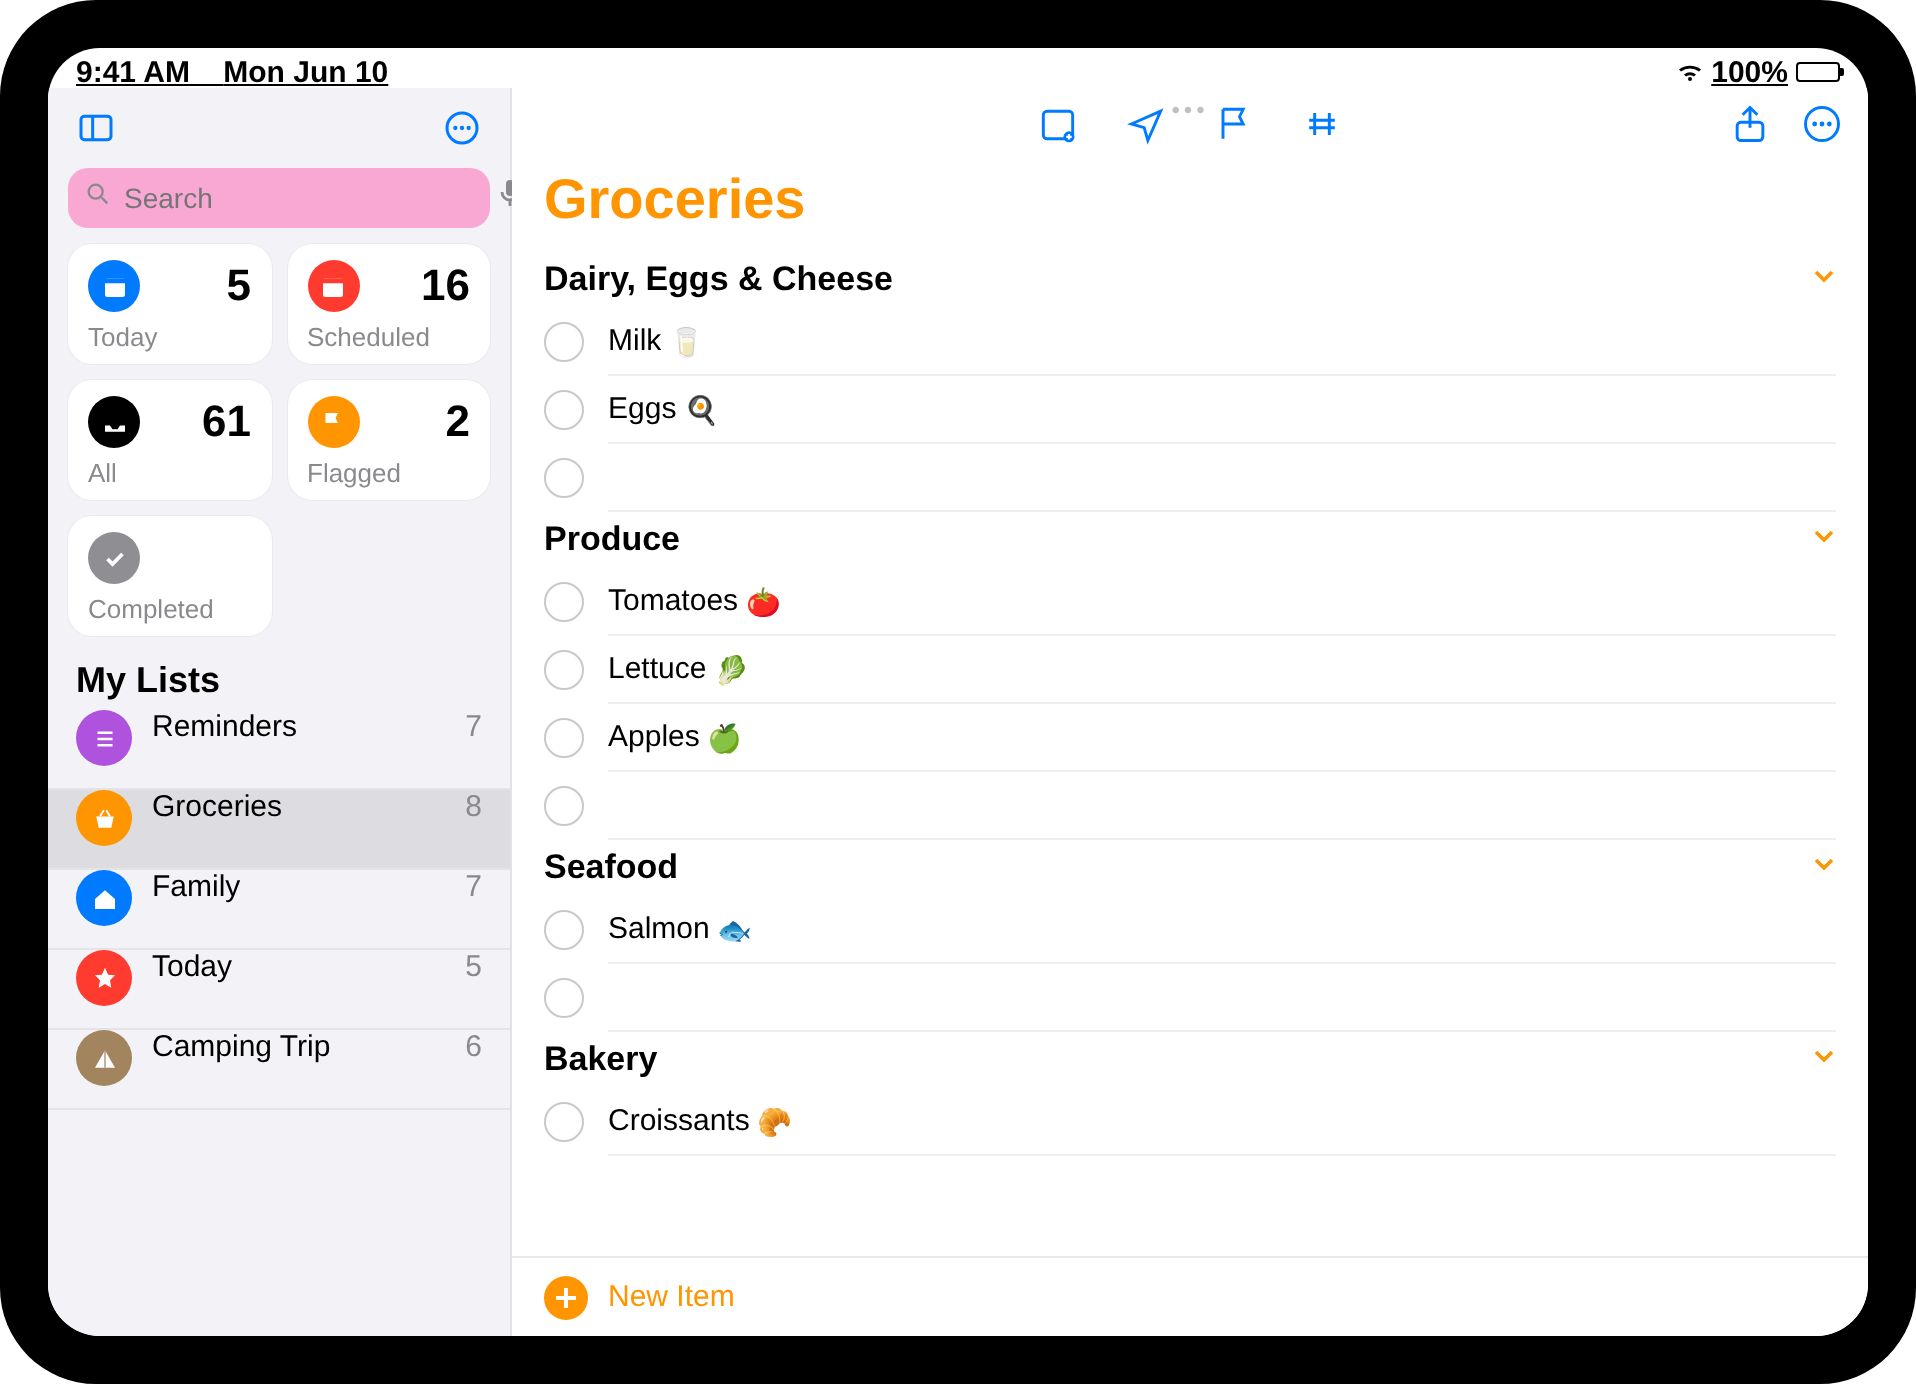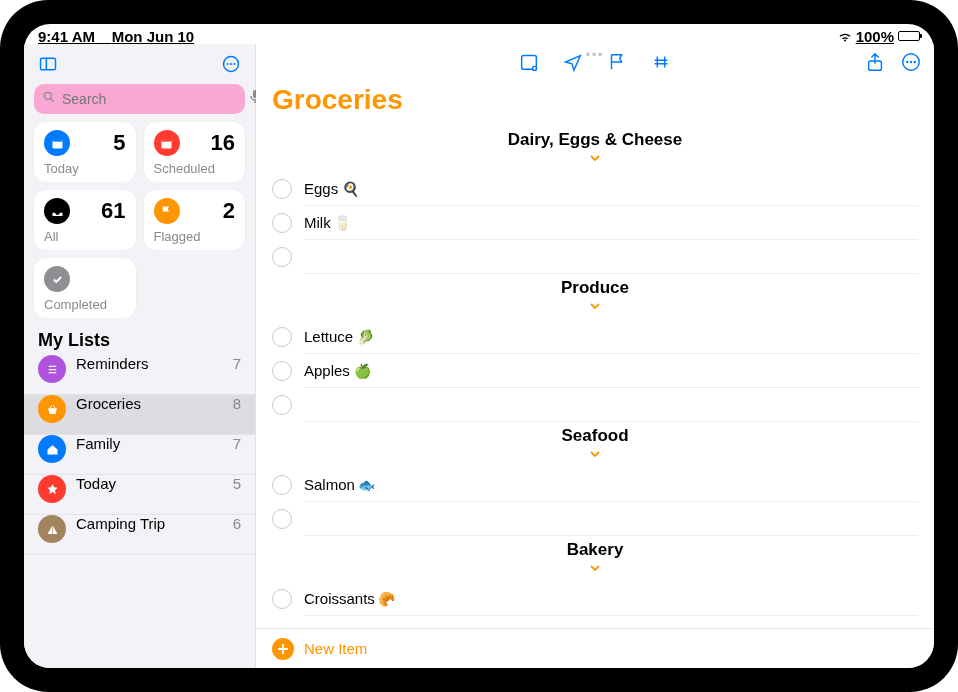--- a/index.html
+++ b/index.html
@@ -39,21 +39,21 @@
   
   .main { flex:1; display:flex; flex-direction:column; position:relative; background:#fff; }
   .main-toolbar { display:flex; justify-content:space-between; align-items:center; padding:4px 12px 2px 12px; height:34px; }
   .main-toolbar .center { display:flex; gap:22px; color:#007aff; position:absolute; left:50%; transform:translateX(-50%); }
   .main-toolbar .right { display:flex; gap:14px; color:#007aff; }
   .tb-icon { width:22px; height:22px; display:flex; align-items:center; justify-content:center; }
   .tb-icon svg { stroke:#007aff; fill:none; stroke-width:1.6; }
   .drag-dots { position:absolute; top:4px; left:50%; transform:translateX(-50%); color:#c0c0c4; font-size:12px; letter-spacing:2px; }
   .list-title { font-size:28px; font-weight:700; color:#ff9500; padding: 6px 16px 10px 16px; }
   .reminders { flex:1; overflow:hidden; padding:0 0 0 0; }
-  .sec-head { display:flex; align-items:center; justify-content:space-between; padding: 4px 16px 4px 16px; flex-direction: column; }
+  .sec-head { display:flex; align-items:center; justify-content:space-between; padding: 4px 16px 4px 16px; }
   .sec-head .sname { font-size:17px; font-weight:700; color:#000; }
   .sec-head .chev { color:#ff9500; }
   .item { display:flex; align-items:center; height:34px; padding:0 16px 0 16px; gap:12px; }
   .item .check { width:20px; height:20px; border:1.5px solid #c8c8cc; border-radius:50%; flex:none; }
   .item .txt { font-size:15px; color:#000; flex:1; border-bottom:0.5px solid #eee; height:100%; display:flex; align-items:center; gap:4px; }
   .item.empty .txt { color:transparent; }
   .bottom-bar { height:40px; border-top:0.5px solid #e8e8ec; display:flex; align-items:center; padding:0 16px; gap:10px; }
   .plus-circle { width:22px; height:22px; border-radius:50%; background:#ff9500; color:#fff; display:flex; align-items:center; justify-content:center; font-weight:700; }
   .newitem { color:#ff9500; font-size:15px; }
   .emoji { font-size:14px; }
@@ -280,38 +280,42 @@
 
         <div class="reminders" id="reminders">
             <div class="sec-head">
               <span class="sname">Dairy, Eggs &amp; Cheese</span>
               <span class="chev"><svg width="12" height="12" viewBox="0 0 12 12">
                   <path d="M2 4l4 4 4-4" stroke="#ff9500" stroke-width="1.8" fill="none"></path>
                 </svg></span>
             </div>
             <div class="item">
               <span class="check"></span>
+              <span class="txt">Milk <span class="emoji">🥛</span></span>
+            </div>
+            <div class="item">
+              <span class="check"></span>
               <span class="txt">Eggs <span class="emoji">🍳</span></span>
-            </div>
-            <div class="item">
-              <span class="check"></span>
-              <span class="txt">Milk <span class="emoji">🥛</span></span>
             </div>
             <div class="item empty">
               <span class="check"></span>
               <span class="txt"></span>
             </div>
             <div class="sec-head">
               <span class="sname">Produce</span>
               <span class="chev"><svg width="12" height="12" viewBox="0 0 12 12">
                   <path d="M2 4l4 4 4-4" stroke="#ff9500" stroke-width="1.8" fill="none"></path>
                 </svg></span>
             </div>
             <div class="item">
               <span class="check"></span>
+              <span class="txt">Tomatoes <span class="emoji">🍅</span></span>
+            </div>
+            <div class="item">
+              <span class="check"></span>
               <span class="txt">Lettuce <span class="emoji">🥬</span></span>
             </div>
             <div class="item">
               <span class="check"></span>
               <span class="txt">Apples <span class="emoji">🍏</span></span>
             </div>
             <div class="item empty">
               <span class="check"></span>
               <span class="txt"></span>
             </div>

